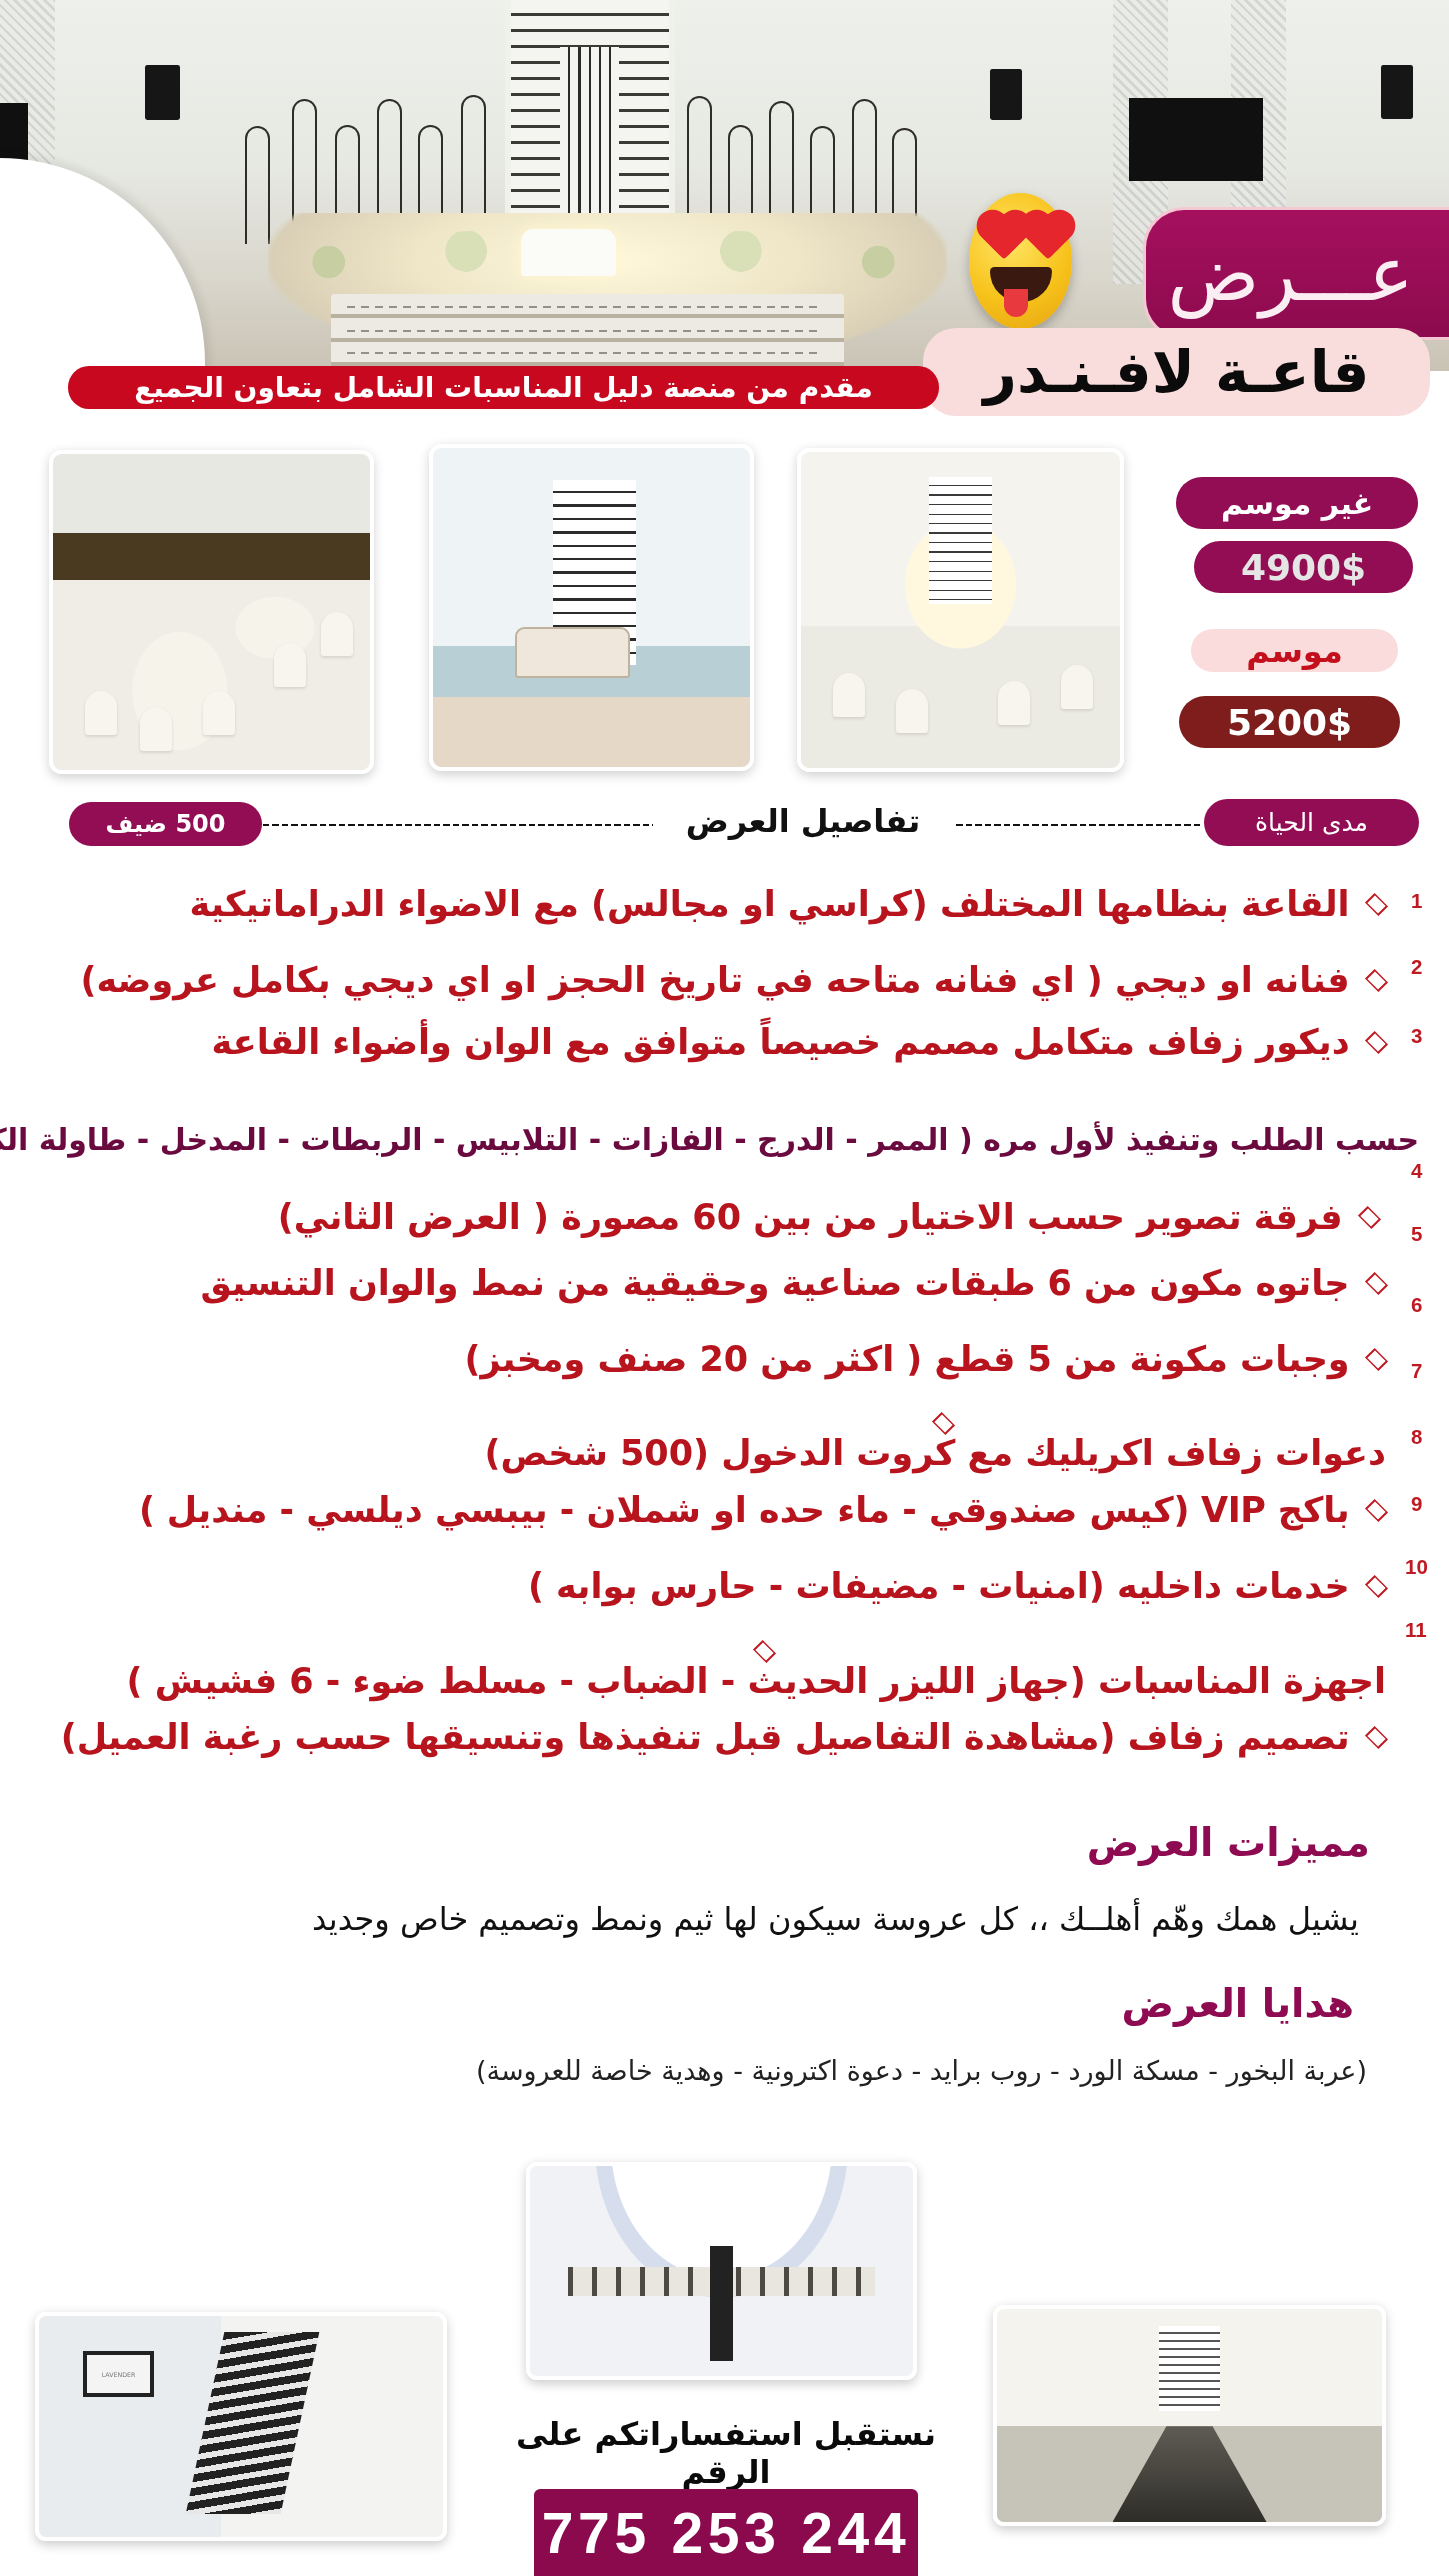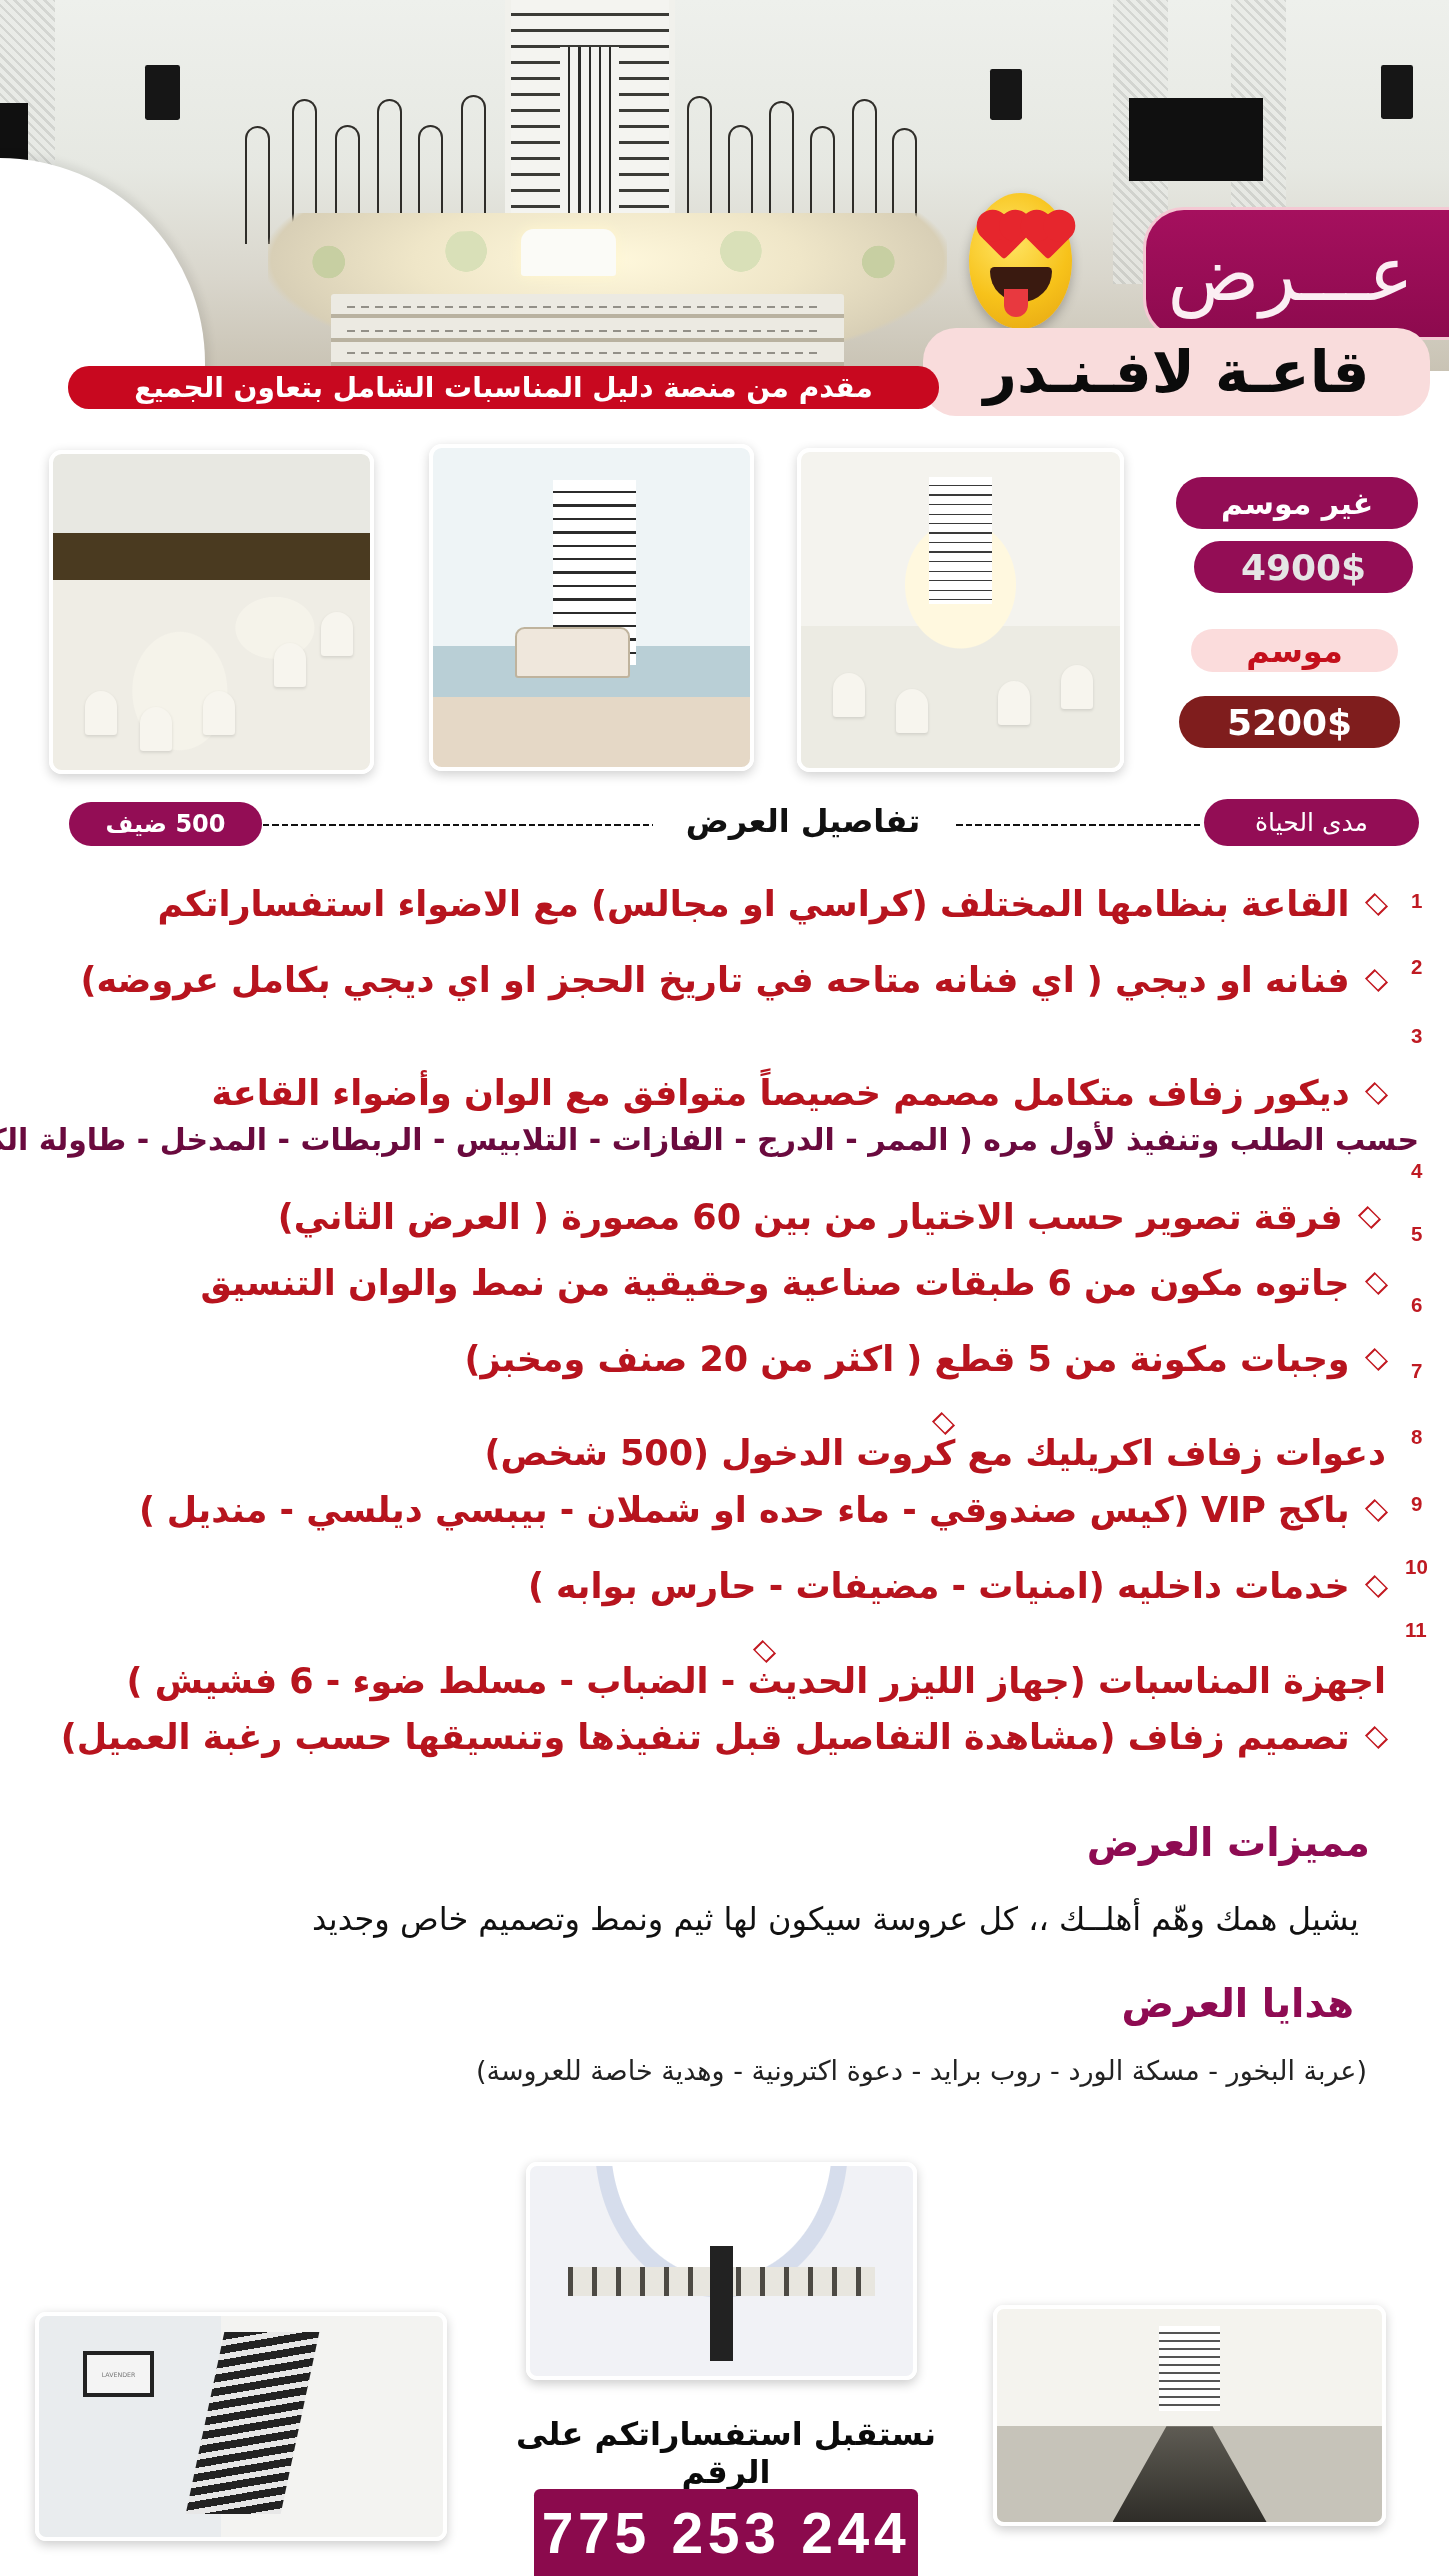--- a/index.html
+++ b/index.html
@@ -221,31 +221,31 @@
   <div class="guests-pill">500 ضيف</div>
   <div class="dash-line" style="left:194px;width:939px;"></div>
   <div class="details-title">تفاصيل العرض</div>
   <div class="lifetime-pill">مدى الحياة</div>
 </div>
 
 <div>
   <div class="feature-num" style="left:1411px;top:889px;">1</div>
   <div class="feature" style="top:884px;right:63px;">
     <span class="diamond"></span>
-    <span class="feature-text">القاعة بنظامها المختلف (كراسي  او مجالس) مع الاضواء استفساراتكم</span>
+    <span class="feature-text">القاعة بنظامها المختلف (كراسي  او مجالس) مع الاضواء الدراماتيكية</span>
   </div>
 
   <div class="feature-num" style="left:1411px;top:955px;">2</div>
   <div class="feature" style="top:960px;right:63px;">
     <span class="diamond"></span>
     <span class="feature-text">فنانه او ديجي ( اي فنانه متاحه في تاريخ الحجز او اي ديجي بكامل عروضه)</span>
   </div>
 
   <div class="feature-num" style="left:1411px;top:1024px;">3</div>
-  <div class="feature" style="top:1073px;right:63px;">
+  <div class="feature" style="top:1022px;right:63px;">
     <span class="diamond"></span>
     <span class="feature-text">ديكور زفاف متكامل مصمم خصيصاً متوافق مع الوان وأضواء القاعة</span>
   </div>
 
   <div class="feature-note">حسب الطلب وتنفيذ لأول مره ( الممر - الدرج - الفازات - التلابيس - الربطات - المدخل - طاولة الكيك)</div>
 
   <div class="feature-num" style="left:1411px;top:1159px;">4</div>
   <div class="feature" style="top:1187px;right:70px;margin-top:10px;">
     <span class="diamond"></span>
     <span class="feature-text">فرقة تصوير حسب الاختيار من بين 60 مصورة ( العرض الثاني)</span>

